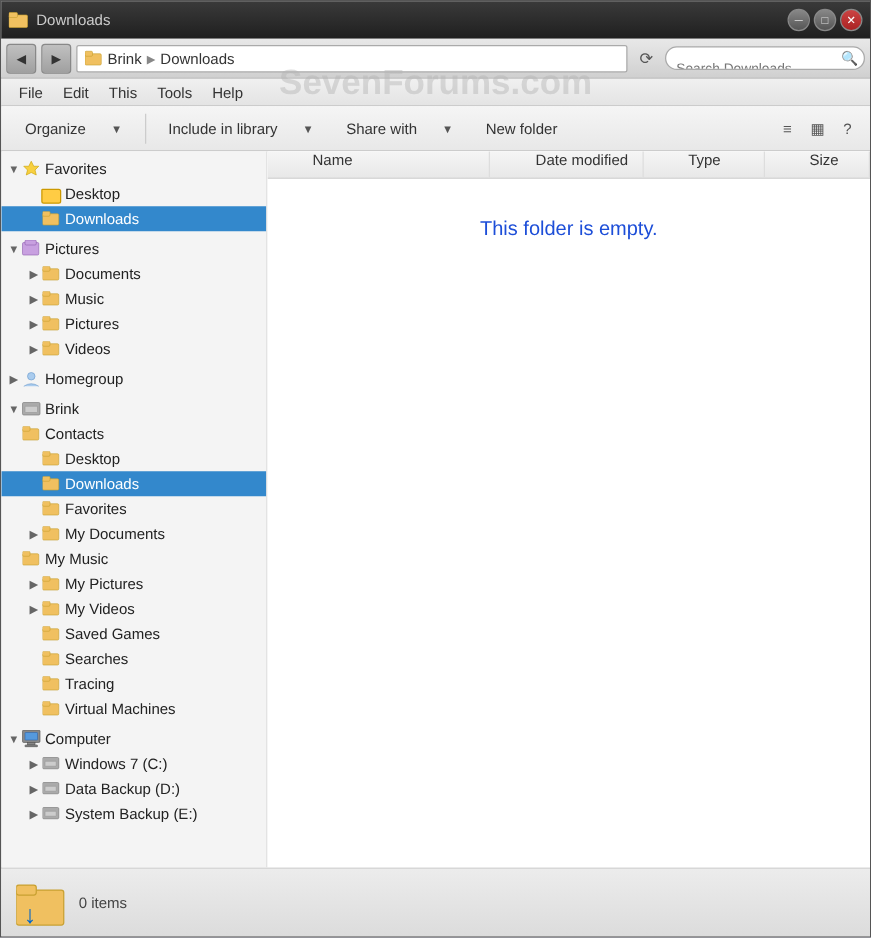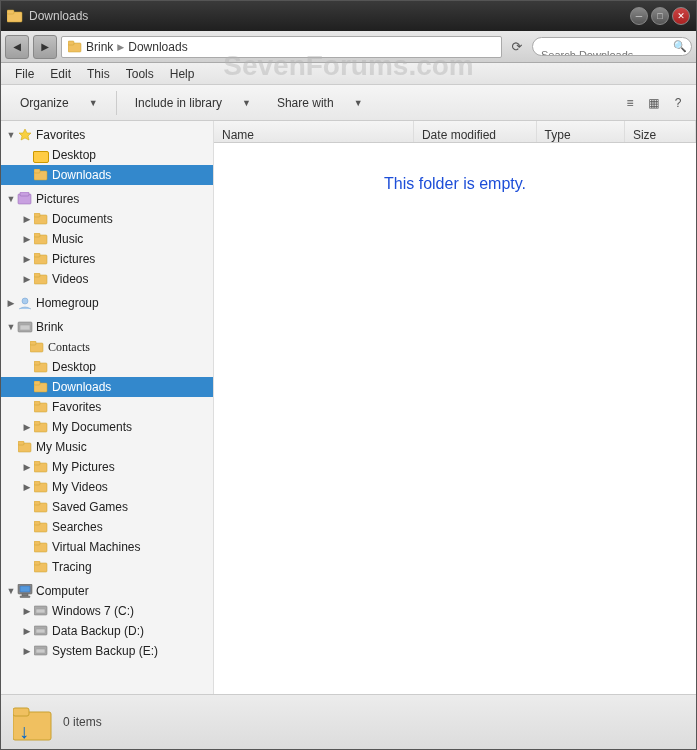--- a/index.html
+++ b/index.html
@@ -233,22 +233,23 @@
       display: flex;
       align-items: center;
     }
     .col-header {
       padding: 0 8px;
       font-size: 12px;
       color: #333;
       border-right: 1px solid #ddd;
       height: 100%;
       display: flex;
-      align-items: flex-end;
+      align-items: flex-start;
       cursor: pointer;
+      margin-left: 28px;
     }
     .col-name { width: 230px; }
     .col-date { width: 140px; }
     .col-type { width: 100px; }
     .col-size { width: 80px; }
     .view-btn {
       width: 20px; height: 20px;
       display: flex; align-items: center; justify-content: center;
       cursor: pointer; color: #555; font-size: 12px;
       border: 1px solid transparent;
@@ -343,20 +344,23 @@
     </button>
     <div class="toolbar-sep"></div>
     <button class="toolbar-btn">
       <span>Include in library</span>
       <span class="toolbar-dropdown">▼</span>
     </button>
     <button class="toolbar-btn">
       <span>Share with</span>
       <span class="toolbar-dropdown">▼</span>
     </button>
+    <button class="toolbar-btn">
+      <span>New folder</span>
+    </button>
     <div style="flex:1;"></div>
     <div class="view-btn">≡</div>
     <div class="view-btn">▦</div>
     <div class="view-btn">?</div>
   </div>
 
   <div class="watermark">SevenForums.com</div>
 
   <div class="main-area">
 
@@ -458,21 +462,21 @@
       <div class="tree-item">
         <span class="expand-arrow">▼</span>
         <span class="item-icon">
           <svg width="16" height="14" viewBox="0 0 16 14">
               <rect x="1" y="2" width="14" height="10" rx="1" fill="#aaaaaa" stroke="#777" stroke-width="0.5"></rect>
               <rect x="3" y="5" width="10" height="5" rx="0.5" fill="#cccccc" stroke="#999" stroke-width="0.5"></rect>
             </svg>
         </span>
         <span class="item-label">Brink</span>
       </div>
-      <div class="tree-item" style="padding-left:16px;font-family:Liberation Serif, serif;">
+      <div class="tree-item" style="padding-left:4px;">
         <span class="expand-arrow"></span>
         <span class="item-icon">
           <svg width="14" height="12" viewBox="0 0 14 12">
               <rect x="0" y="2" width="13" height="9" rx="1" fill="#f0c060" stroke="#c8a030" stroke-width="0.5"></rect>
               <rect x="0" y="0" width="6" height="4" rx="1" fill="#f0c060" stroke="#c8a030" stroke-width="0.5"></rect>
             </svg>
         </span>
         <span class="item-label">Contacts</span>
       </div>
       <div class="tree-item" style="padding-left:20px;">
@@ -567,31 +571,31 @@
         <span class="item-label">Searches</span>
       </div>
       <div class="tree-item" style="padding-left:20px;">
         <span class="expand-arrow"></span>
         <span class="item-icon">
           <svg width="14" height="12" viewBox="0 0 14 12">
               <rect x="0" y="2" width="13" height="9" rx="1" fill="#f0c060" stroke="#c8a030" stroke-width="0.5"></rect>
               <rect x="0" y="0" width="6" height="4" rx="1" fill="#f0c060" stroke="#c8a030" stroke-width="0.5"></rect>
             </svg>
         </span>
+        <span class="item-label">Tracing</span>
+      </div>
+      <div class="tree-item" style="padding-left:20px;">
+        <span class="expand-arrow"></span>
+        <span class="item-icon">
+          <svg width="14" height="12" viewBox="0 0 14 12">
+              <rect x="0" y="2" width="13" height="9" rx="1" fill="#f0c060" stroke="#c8a030" stroke-width="0.5"></rect>
+              <rect x="0" y="0" width="6" height="4" rx="1" fill="#f0c060" stroke="#c8a030" stroke-width="0.5"></rect>
+            </svg>
+        </span>
         <span class="item-label">Virtual Machines</span>
-      </div>
-      <div class="tree-item" style="padding-left:20px;">
-        <span class="expand-arrow"></span>
-        <span class="item-icon">
-          <svg width="14" height="12" viewBox="0 0 14 12">
-              <rect x="0" y="2" width="13" height="9" rx="1" fill="#f0c060" stroke="#c8a030" stroke-width="0.5"></rect>
-              <rect x="0" y="0" width="6" height="4" rx="1" fill="#f0c060" stroke="#c8a030" stroke-width="0.5"></rect>
-            </svg>
-        </span>
-        <span class="item-label">Tracing</span>
       </div>
 
       <div class="section-gap"></div>
 
       <div class="tree-item">
         <span class="expand-arrow">▼</span>
         <span class="item-icon">
           <svg width="16" height="14" viewBox="0 0 16 14">
             <rect x="1" y="0" width="14" height="10" rx="1" fill="#888" stroke="#555" stroke-width="0.5"></rect>
             <rect x="3" y="2" width="10" height="6" rx="0.5" fill="#5599dd" stroke="#3366aa" stroke-width="0.5"></rect>

